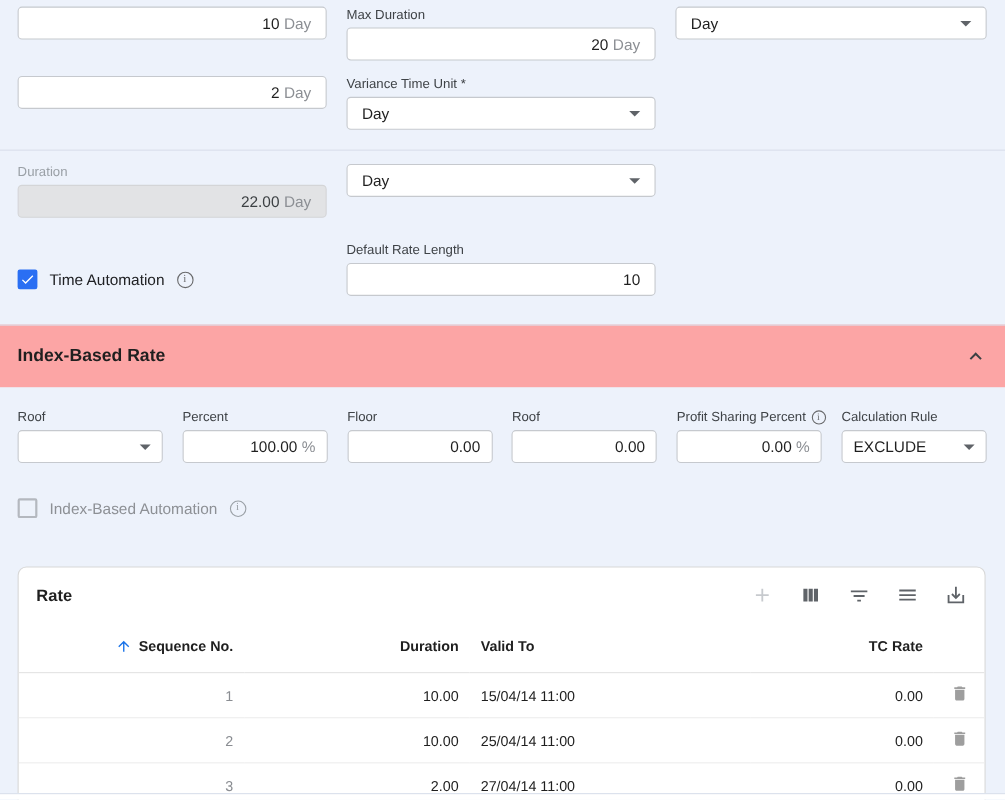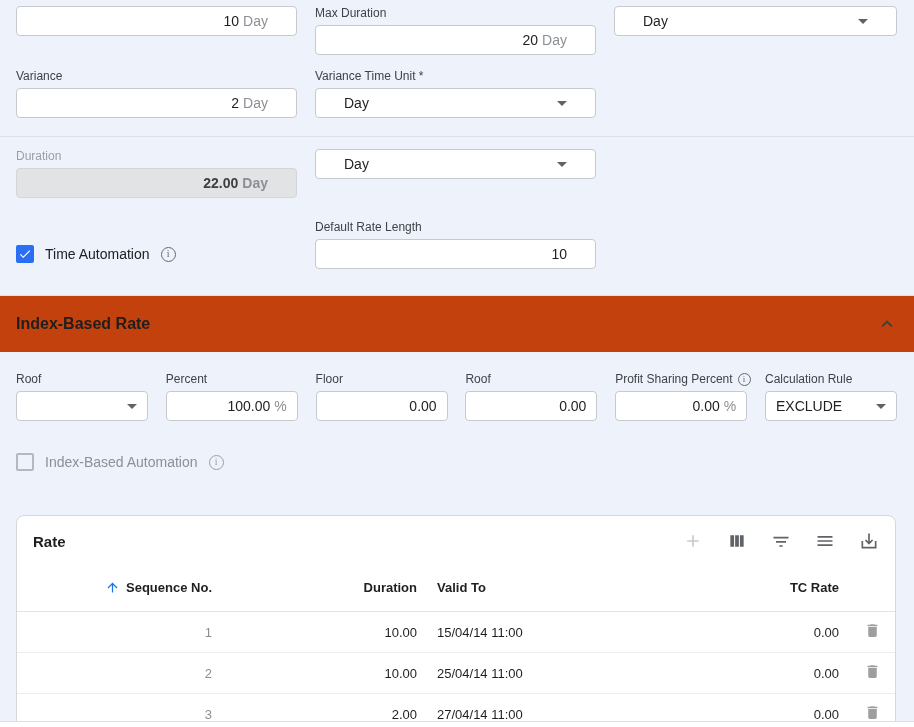--- a/index.html
+++ b/index.html
@@ -22,52 +22,52 @@
   .mt22 { margin-top: 22px; }
 
   .label {
     font-size: 12px; color: #3f4347; margin-bottom: 5px; line-height: 14px;
     display: flex; align-items: center; gap: 5px;
   }
   .label.dim { color: #9aa0a6; }
 
   .input {
     height: 30px; background: #fff; border: 1px solid #c6c9ce; border-radius: 4px;
-    display: flex; align-items: center; padding: 0 28px; font-size: 14px; color: #1f1f1f;
+    display: flex; align-items: center; padding: 0 13px; font-size: 14px; color: #1f1f1f;
   }
   .input.num { justify-content: flex-end; }
   .suffix { color: #8c8f94; margin-left: 4px; }
   .input.select { justify-content: space-between; cursor: pointer; }
   .caret {
     width: 0; height: 0; flex: none;
     border-left: 5px solid transparent; border-right: 5px solid transparent;
     border-top: 5px solid #5f6368;
   }
-  .input.disabled { background: #e2e3e5; border-color: #d4d5d7; color: #3c4043; font-weight: bold; }
+  .input.disabled { background: #e2e3e5; border-color: #d4d5d7; color: #3c4043; }
 
   .divider { border-top: 1px solid #d9dfec; margin-top: 18px; }
 
   .checkbox-row { display: flex; align-items: center; gap: 11px; height: 30px; }
   .row4-cb { margin-top: 19px; }
   .cb { width: 18px; height: 18px; border-radius: 2px; flex: none; }
   .cb.checked { background: #2a6ff3; display: flex; align-items: center; justify-content: center; }
   .cb.unchecked { border: 2px solid #b4b8bf; background: transparent; }
   .cb-label { font-size: 14px; color: #202124; }
   .cb-label.dim { color: #8d9095; }
 
   .info-icon {
     width: 15px; height: 15px; border: 1.4px solid #68696b; border-radius: 50%;
     display: inline-flex; align-items: center; justify-content: center;
     color: #68696b; font-size: 10px; line-height: 1; flex: none;
   }
   .info-icon::after { content: "i"; font-family: "Liberation Serif", serif; }
   .info-icon.dim { border-color: #9aa0a6; color: #9aa0a6; }
 
   .section-band {
-    background: #c2410c; border-top: 1px solid #dbe1ee;
+    background: #fca5a5; border-top: 1px solid #dbe1ee;
     padding: 17px 16px; display: flex; align-items: center; justify-content: space-between;
   }
   .section-title { font-size: 16px; font-weight: bold; color: #1f1f1f; }
   .chevron-btn { cursor: pointer; display: flex; align-items: center; }
 
   .fields6 { display: flex; justify-content: space-between; }
   .col-sm { width: 132px; flex: none; }
   .col-sm .input { padding: 0 10px; }
   .col-sm .label { white-space: nowrap; }
   .cb-row2 { margin-top: 26px; }
@@ -123,21 +123,20 @@
     <div class="col col-grow">
       <div class="input select">
         <span>Day</span>
         <span class="caret"></span>
       </div>
     </div>
   </div>
 
   <div class="frow mt14">
     <div class="col">
-      <div class="label">Variance</div>
       <div class="input num">
         <span>2</span>
         <span class="suffix">Day</span>
       </div>
     </div>
     <div class="col">
       <div class="label">Variance Time Unit *</div>
       <div class="input select">
         <span>Day</span>
         <span class="caret"></span>

